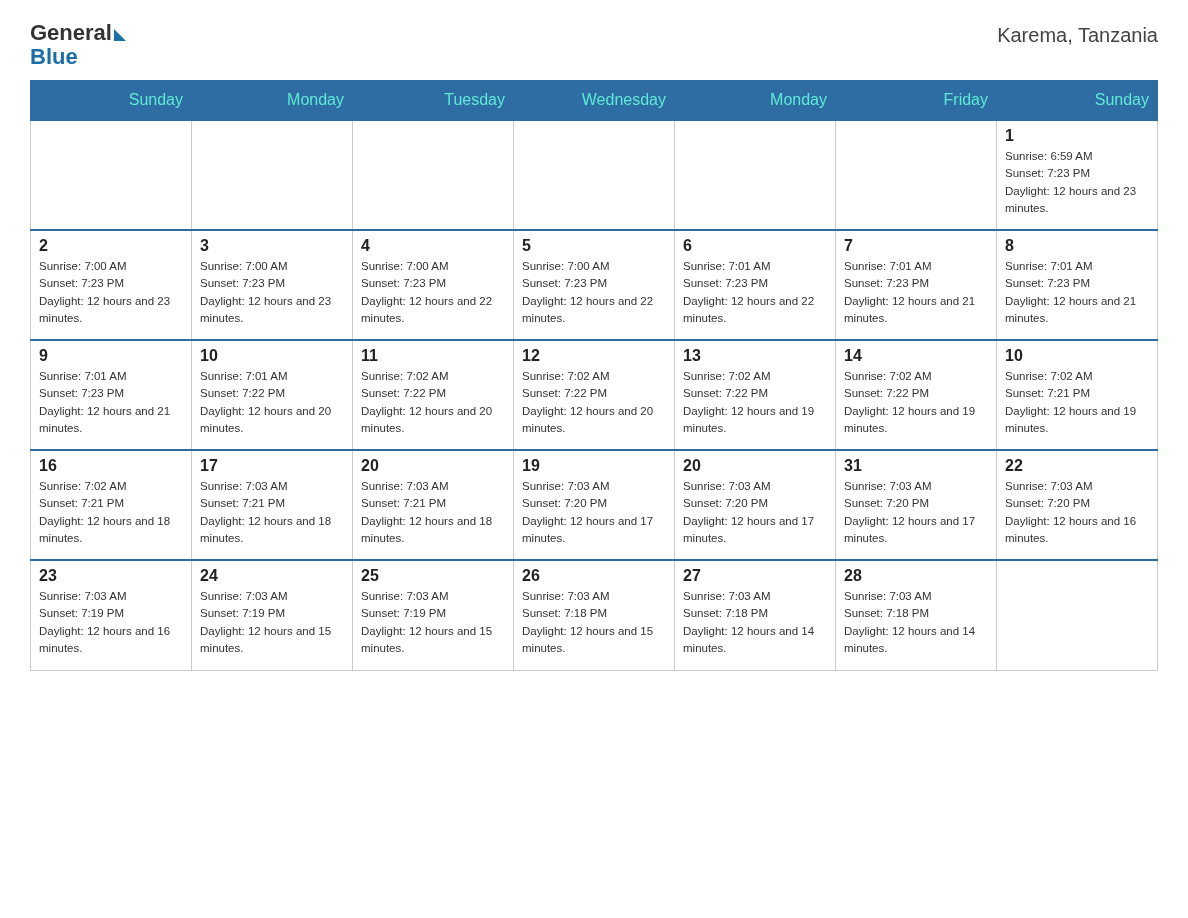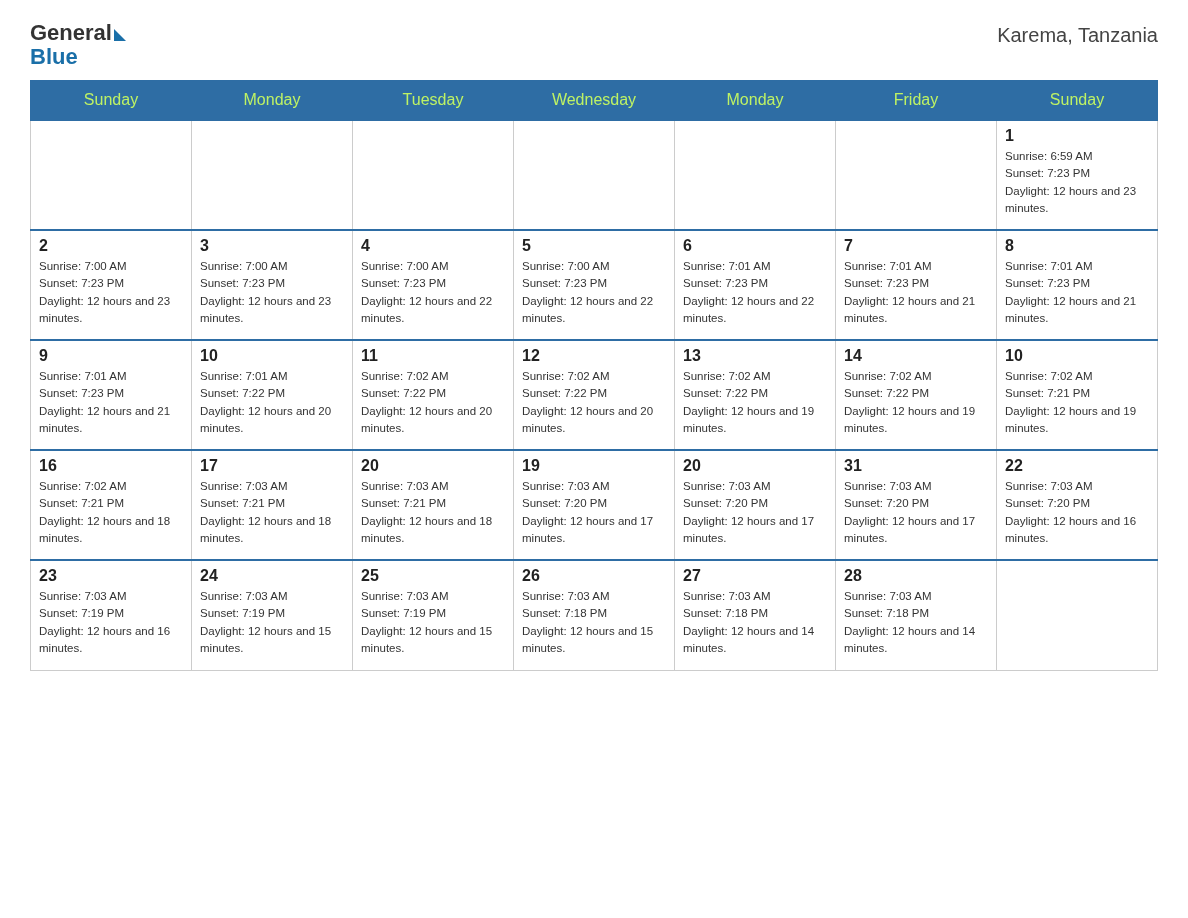--- a/index.html
+++ b/index.html
@@ -59,25 +59,25 @@
       color: #444;
       margin-top: 4px;
     }
     .calendar {
       width: 100%;
       border-collapse: collapse;
       margin-top: 10px;
     }
     .calendar th {
       background-color: #2e6da4;
-      color: #bef264;
+      color: #5eead4;
       font-size: 16px;
       font-weight: normal;
       padding: 10px 8px;
-      text-align: center;
+      text-align: right;
       border: 1px solid #2e6da4;
     }
     .calendar td {
       border: 1px solid #ccc;
       vertical-align: top;
       padding: 6px 8px;
       width: calc(100% / 7);
       min-height: 110px;
       height: 110px;
     }

